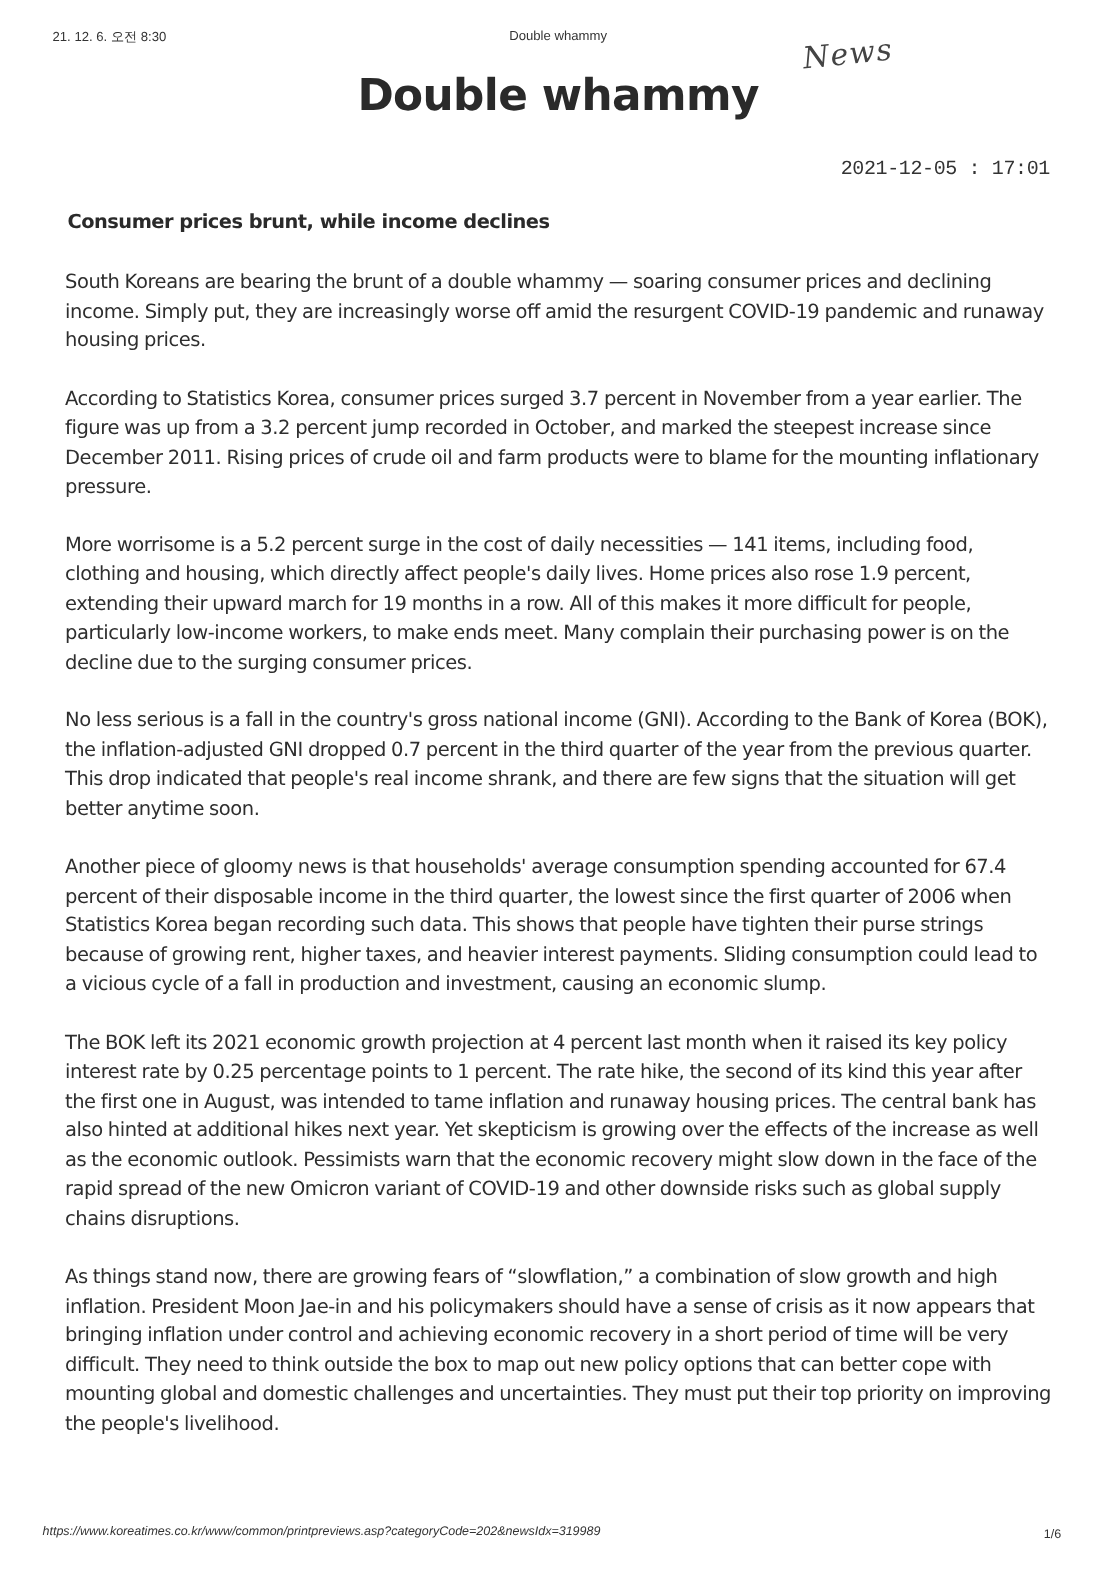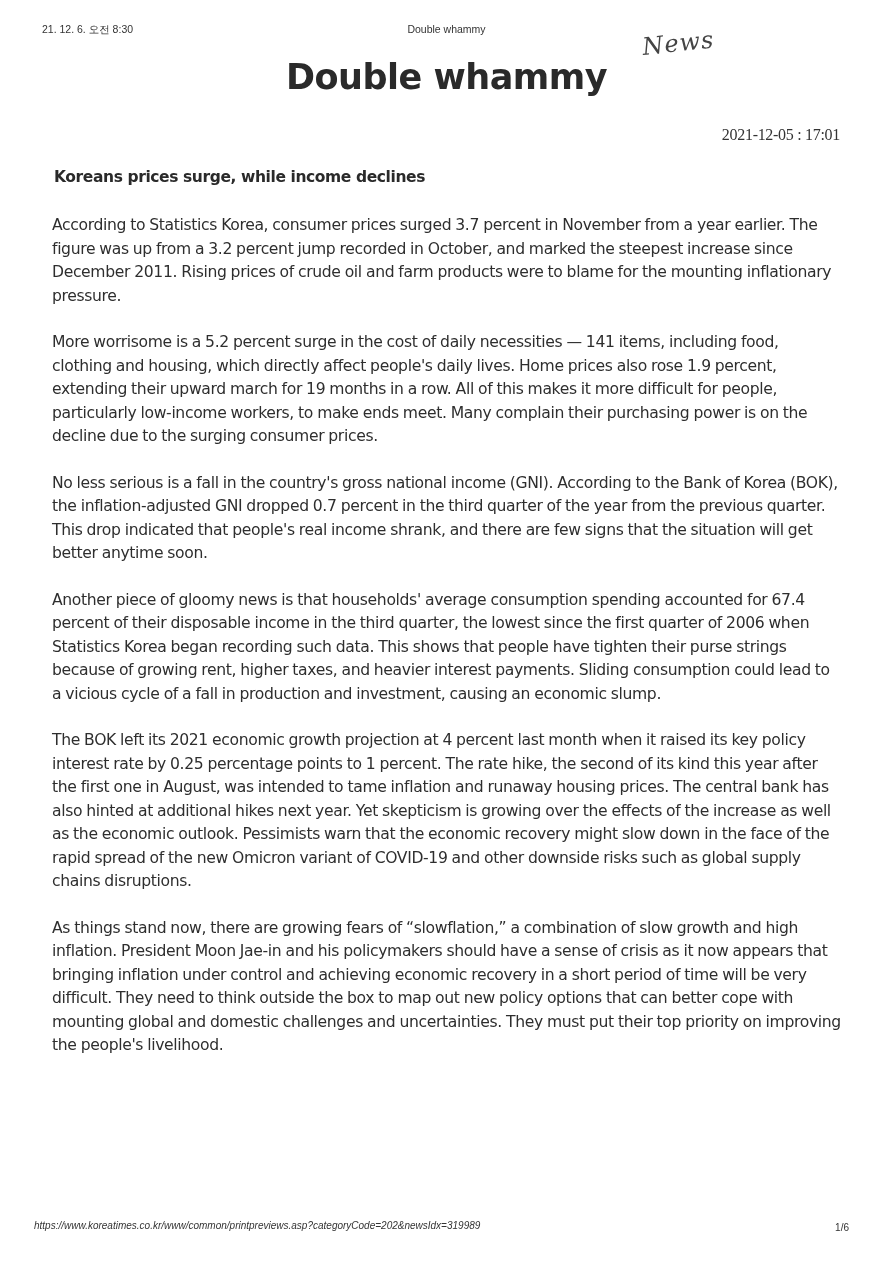--- a/index.html
+++ b/index.html
@@ -1,39 +1,40 @@
 <!DOCTYPE html>
 <html><head>
 <meta charset="utf-8">
 <style>
   html, body { margin: 0; padding: 0; background: #ffffff; }
   body { width: 893px; height: 1264px; position: relative; overflow: hidden; color: #2a2a2a; font-family: "DejaVu Sans", sans-serif; }
   .print-header-left { position: absolute; left: 42px; top: 23px; font-size: 10.5px; color: #333; font-family: "Liberation Sans", sans-serif; text-align: right; }
   .print-header-center { position: absolute; left: 0; right: 0; top: 23px; text-align: center; font-size: 10.5px; color: #333; font-family: "Liberation Sans", sans-serif; }
   .handwritten { position: absolute; left: 641px; top: 33px; font-family: "DejaVu Serif", serif; font-style: italic; font-size: 24px; color: #444; letter-spacing: 1px; transform: rotate(-6deg); transform-origin: left top; }
   .title { position: absolute; left: 0; right: 0; top: 57px; text-align: center; font-size: 35px; font-weight: bold; color: #2a2a2a; font-family: "DejaVu Sans", sans-serif; letter-spacing: -0.5px; }
-  .timestamp { position: absolute; right: 53px; top: 126px; font-size: 16px; color: #333; font-family: Liberation Serif, serif; letter-spacing: -0.3px; }
+  .timestamp { position: absolute; right: 53px; top: 126px; font-size: 16px; color: #333; font-family: Liberation Mono, monospace; letter-spacing: -0.3px; }
   .subtitle { position: absolute; left: 54px; top: 168px; font-size: 15.5px; font-weight: bold; color: #2a2a2a; letter-spacing: -0.4px; }
   .article { position: absolute; left: 52px; top: 214px; width: 790px; }
   .para { margin: 0 0 23px 0; font-size: 15.6px; line-height: 23.5px; color: #2e2e2e; letter-spacing: -0.35px; word-spacing: -0.5px; }
   .footer-url { position: absolute; left: 34px; top: 1220px; font-size: 10px; color: #333; font-family: "Liberation Sans", sans-serif; font-style: italic; }
   .footer-page { position: absolute; right: 44px; top: 1222px; font-size: 10px; color: #333; font-family: "Liberation Sans", sans-serif; }
 </style>
 </head>
 <body>
 
 <div class="print-header-left">21. 12. 6. 오전 8:30</div>
 <div class="print-header-center">Double whammy</div>
 <div class="handwritten">News</div>
 
 <h1 class="title" style="margin:0;">Double whammy</h1>
 <div class="timestamp">2021-12-05 : 17:01</div>
-<h2 class="subtitle" style="margin:0;">Koreans prices surge, while income declines</h2>
+<h2 class="subtitle" style="margin:0;">Consumer prices brunt, while income declines</h2>
 
 <div class="article">
+  <p class="para">South Koreans are bearing the brunt of a double whammy — soaring consumer prices and declining income. Simply put, they are increasingly worse off amid the resurgent COVID-19 pandemic and runaway housing prices.</p>
   <p class="para">According to Statistics Korea, consumer prices surged 3.7 percent in November from a year earlier. The figure was up from a 3.2 percent jump recorded in October, and marked the steepest increase since December 2011. Rising prices of crude oil and farm products were to blame for the mounting inflationary pressure.</p>
   <p class="para">More worrisome is a 5.2 percent surge in the cost of daily necessities — 141 items, including food, clothing and housing, which directly affect people's daily lives. Home prices also rose 1.9 percent, extending their upward march for 19 months in a row. All of this makes it more difficult for people, particularly low-income workers, to make ends meet. Many complain their purchasing power is on the decline due to the surging consumer prices.</p>
   <p class="para">No less serious is a fall in the country's gross national income (GNI). According to the Bank of Korea (BOK), the inflation-adjusted GNI dropped 0.7 percent in the third quarter of the year from the previous quarter. This drop indicated that people's real income shrank, and there are few signs that the situation will get better anytime soon.</p>
   <p class="para">Another piece of gloomy news is that households' average consumption spending accounted for 67.4 percent of their disposable income in the third quarter, the lowest since the first quarter of 2006 when Statistics Korea began recording such data. This shows that people have tighten their purse strings because of growing rent, higher taxes, and heavier interest payments. Sliding consumption could lead to a vicious cycle of a fall in production and investment, causing an economic slump.</p>
   <p class="para">The BOK left its 2021 economic growth projection at 4 percent last month when it raised its key policy interest rate by 0.25 percentage points to 1 percent. The rate hike, the second of its kind this year after the first one in August, was intended to tame inflation and runaway housing prices. The central bank has also hinted at additional hikes next year. Yet skepticism is growing over the effects of the increase as well as the economic outlook. Pessimists warn that the economic recovery might slow down in the face of the rapid spread of the new Omicron variant of COVID-19 and other downside risks such as global supply chains disruptions.</p>
   <p class="para">As things stand now, there are growing fears of “slowflation,” a combination of slow growth and high inflation. President Moon Jae-in and his policymakers should have a sense of crisis as it now appears that bringing inflation under control and achieving economic recovery in a short period of time will be very difficult. They need to think outside the box to map out new policy options that can better cope with mounting global and domestic challenges and uncertainties. They must put their top priority on improving the people's livelihood.</p>
 </div>
 
 <div class="footer-url">https://www.koreatimes.co.kr/www/common/printpreviews.asp?categoryCode=202&amp;newsIdx=319989</div>
 <div class="footer-page">1/6</div>

